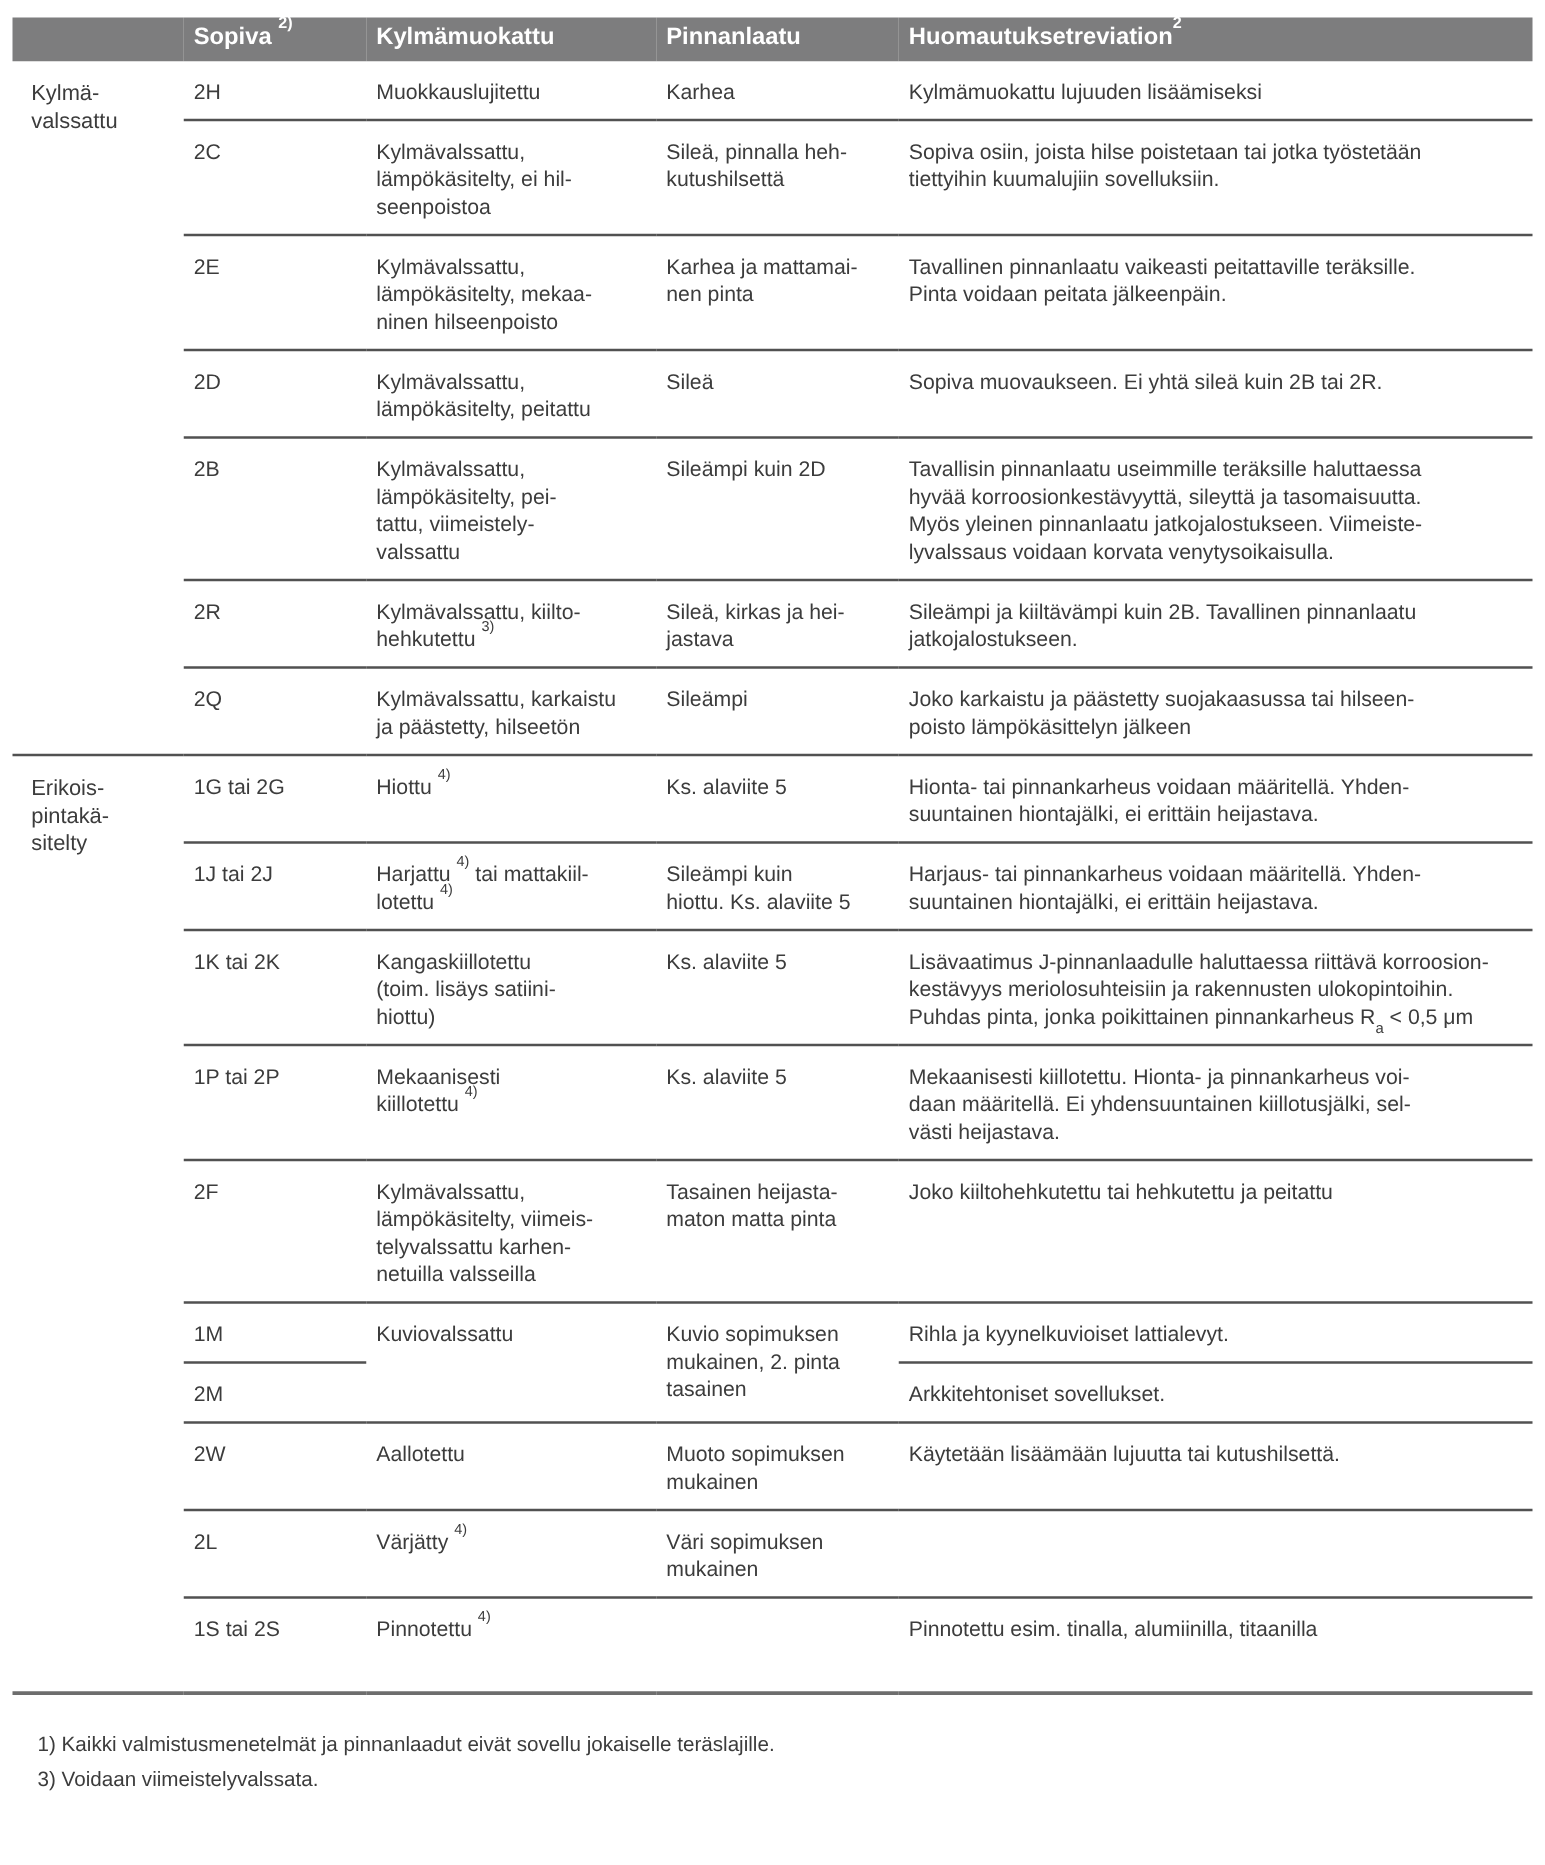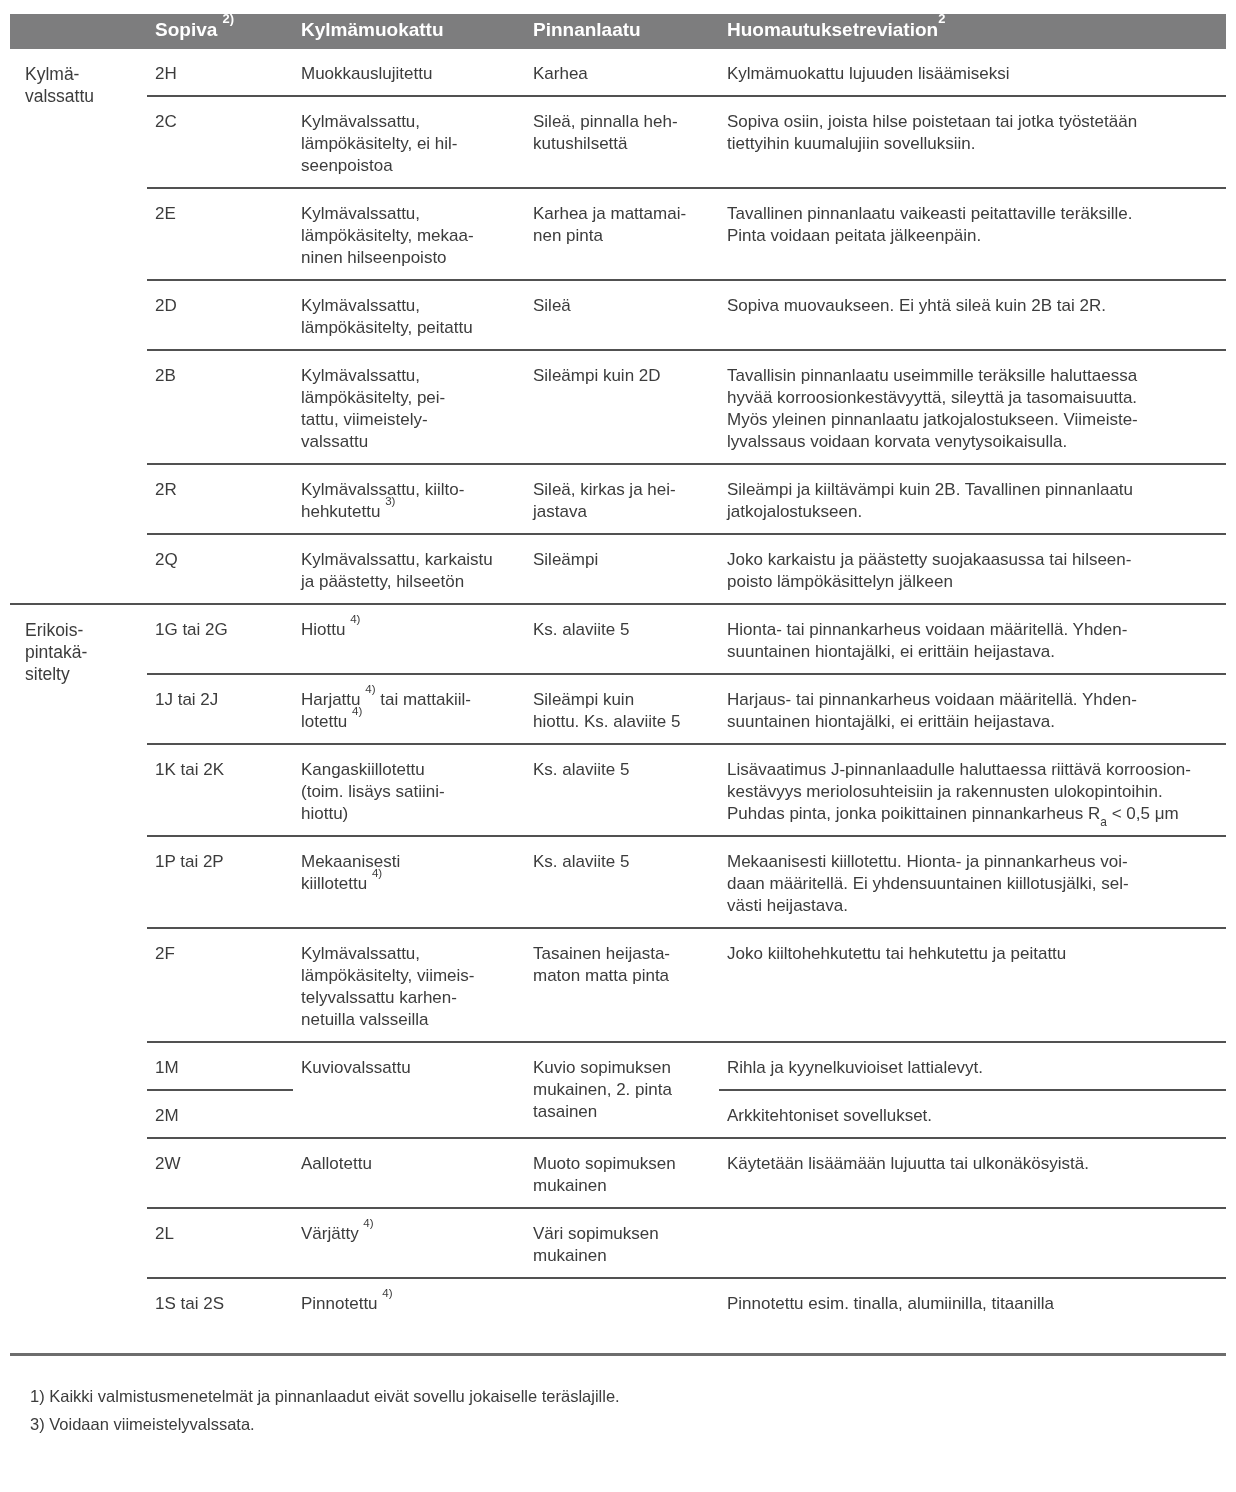--- a/index.html
+++ b/index.html
@@ -213,21 +213,21 @@
         </tr>
         <tr class="row-line split-second">
           <td class="col-code">2M</td>
           <td class="col-remarks">Arkkitehtoniset sovellukset.</td>
         </tr>
         <tr class="row-line">
           <td class="col-code">2W</td>
           <td class="col-treatment">Aallotettu</td>
           <td class="col-surface">Muoto sopimuksen
 mukainen</td>
-          <td class="col-remarks">Käytetään lisäämään lujuutta tai ulkonäkösyistä.</td>
+          <td class="col-remarks">Käytetään lisäämään lujuutta tai kutushilsettä.</td>
         </tr>
         <tr class="row-line">
           <td class="col-code">2L</td>
           <td class="col-treatment">Värjätty  <sup>4)</sup></td>
           <td class="col-surface">Väri sopimuksen
 mukainen</td>
           <td class="col-remarks"></td>
         </tr>
         <tr class="row-line">
           <td class="col-code">1S tai 2S</td>

